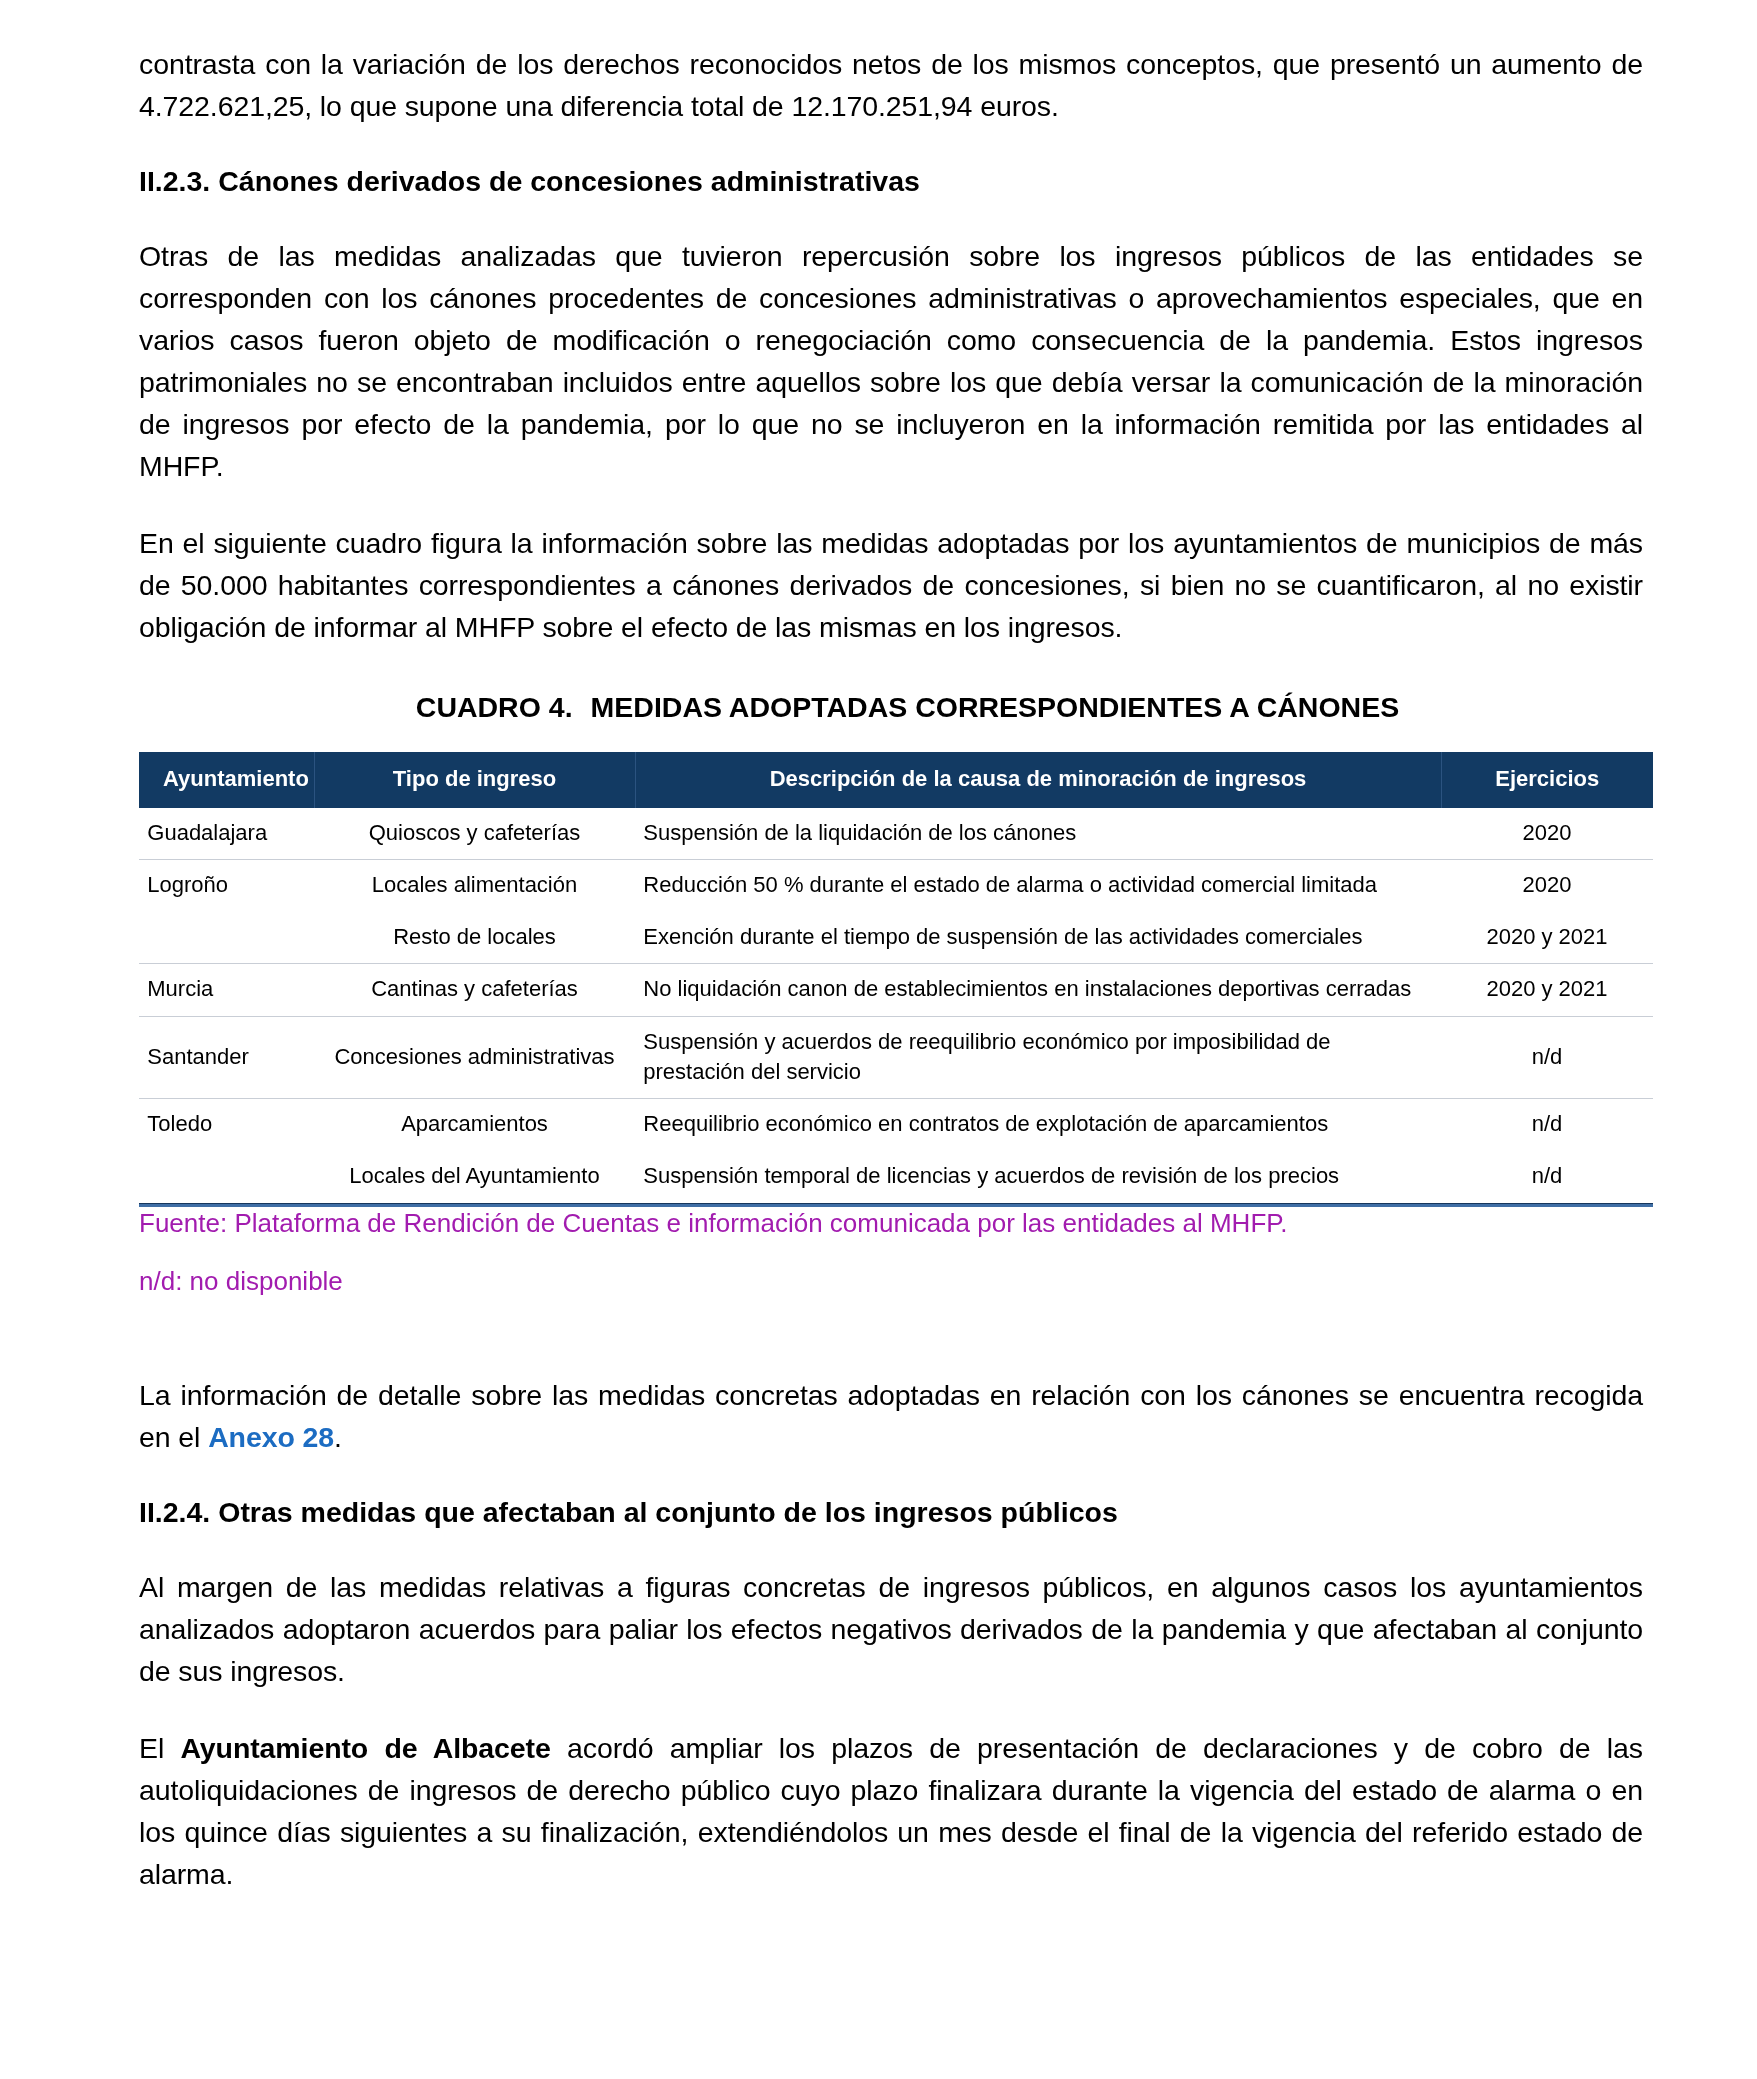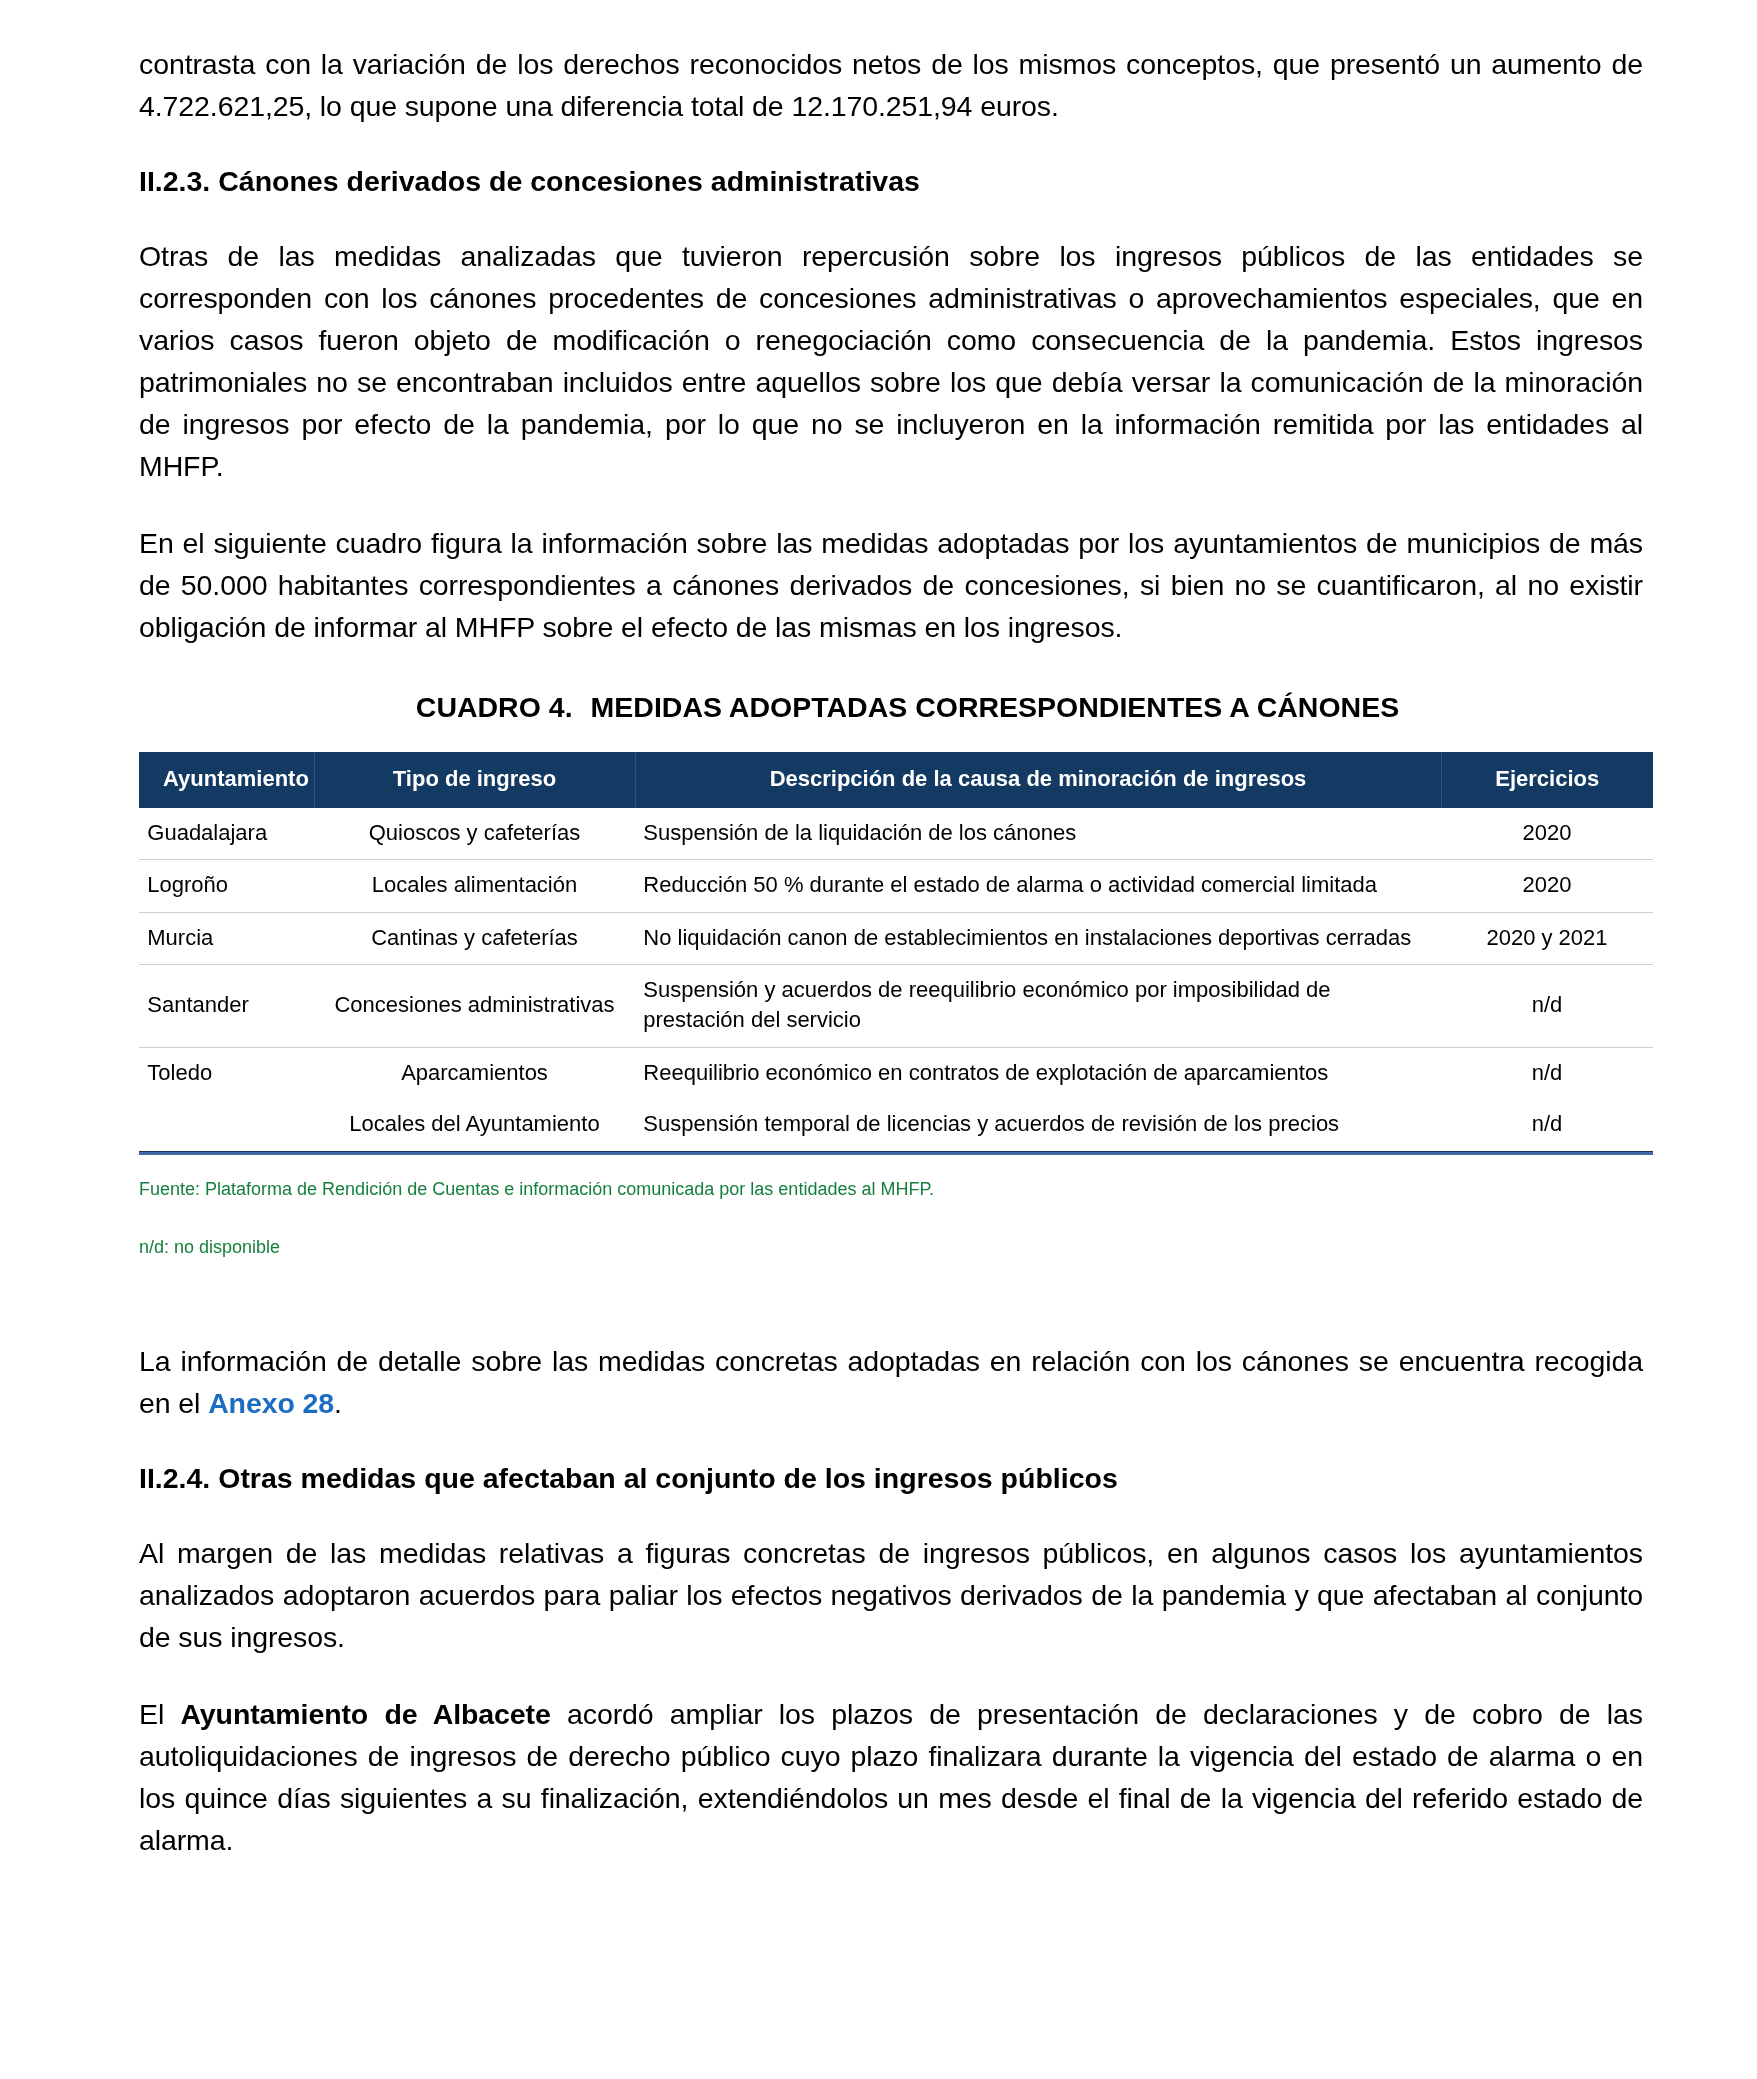--- a/index.html
+++ b/index.html
@@ -93,24 +93,24 @@
     margin: 0 auto;
     height: 3.3px;
     background: #3f6ea5;
     border-top: 0.8px solid #16365c;
   }
   .table-notes {
     width: 1514px;
     margin: 0 auto;
   }
   .note {
-    font-size: 18px;
+    font-size: 26px;
     line-height: 28px;
-    margin: 20px 0 0 0;
-    color: #15803d;
+    margin: 2px 0 0 0;
+    color: #a21caf;
   }
   .note.second { margin-top: 30px; }
 
   a.doc-link, .doc-link {
     color: #1C6CC2;
     font-weight: bold;
     text-decoration: none;
   }
   strong.inline-bold { font-weight: bold; }
 </style>
@@ -152,20 +152,26 @@
         <td class="col-tipo">Quioscos y cafeterías</td>
         <td class="col-desc">Suspensión de la liquidación de los cánones</td>
         <td class="col-ejer">2020</td>
       </tr>
       <tr class="group-start">
         <td class="col-ayto">Logroño</td>
         <td class="col-tipo">Locales alimentación</td>
         <td class="col-desc">Reducción 50 % durante el estado de alarma o actividad comercial limitada</td>
         <td class="col-ejer">2020</td>
       </tr>
+      <tr>
+        <td class="col-ayto"></td>
+        <td class="col-tipo">Resto de locales</td>
+        <td class="col-desc">Exención durante el tiempo de suspensión de las actividades comerciales</td>
+        <td class="col-ejer">2020 y 2021</td>
+      </tr>
       <tr class="group-start">
         <td class="col-ayto">Murcia</td>
         <td class="col-tipo">Cantinas y cafeterías</td>
         <td class="col-desc">No liquidación canon de establecimientos en instalaciones deportivas cerradas</td>
         <td class="col-ejer">2020 y 2021</td>
       </tr>
       <tr class="group-start">
         <td class="col-ayto">Santander</td>
         <td class="col-tipo">Concesiones administrativas</td>
         <td class="col-desc">Suspensión y acuerdos de reequilibrio económico por imposibilidad de prestación del servicio</td>

